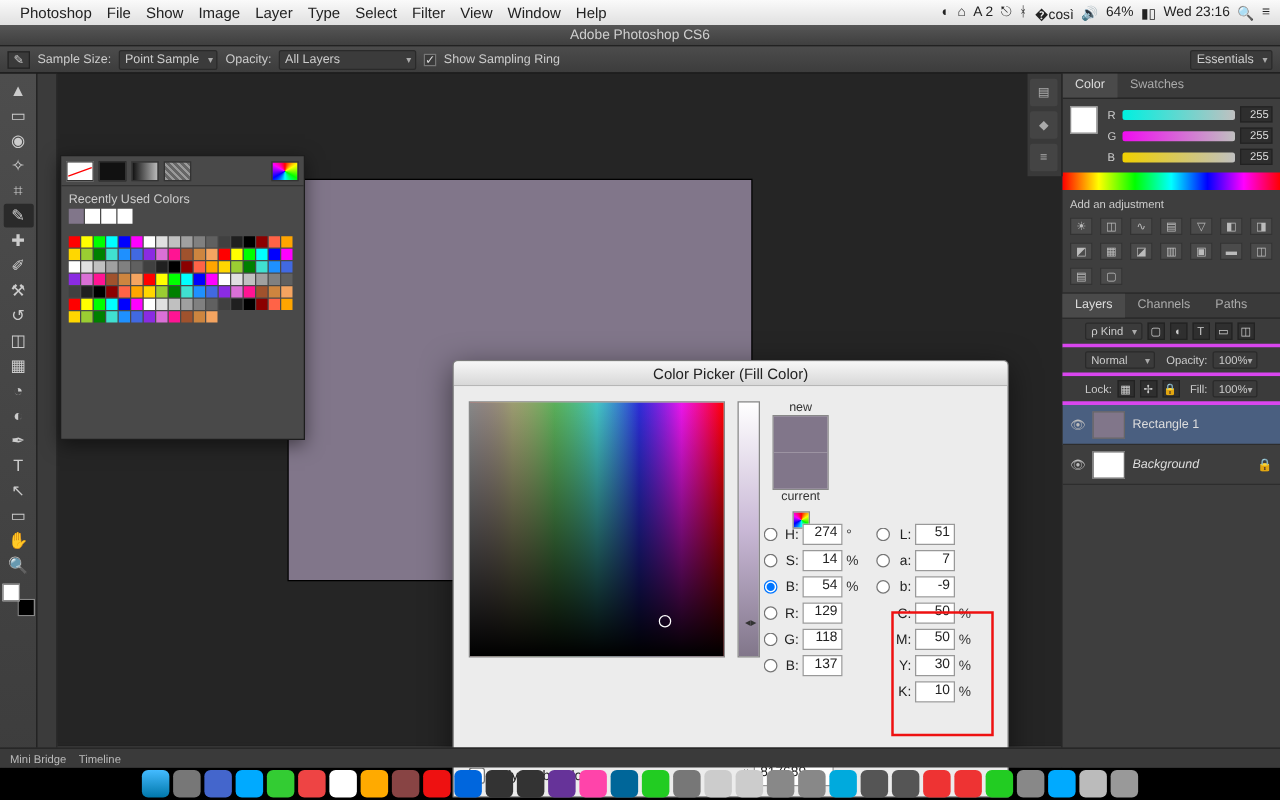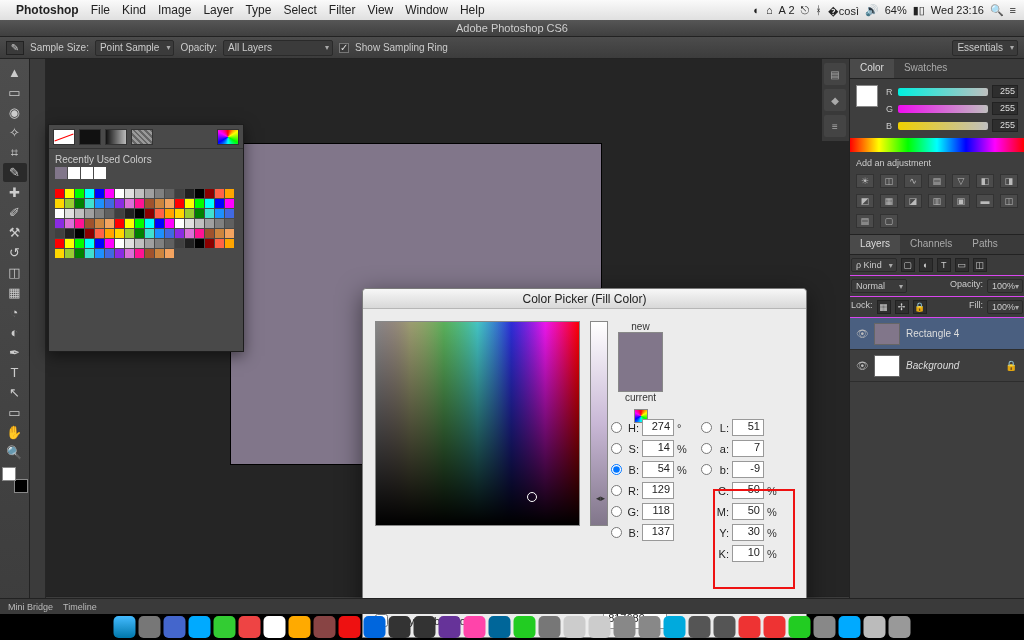--- a/index.html
+++ b/index.html
@@ -2,21 +2,21 @@
 <html><head>
 <meta charset="utf-8">
 <style>
   * { margin:0; padding:0; box-sizing:border-box; font-family: "Lucida Grande", Helvetica, Arial, sans-serif; }
   body { width:1024px; height:640px; overflow:hidden; background:#000; font-size:10px; }
 
   
   .mac-bar { height:20px; background:linear-gradient(#fafafa,#e0e0e0); display:flex; align-items:center; padding:0 8px; color:#222; font-size:12px; }
   .mac-bar .apple { font-size:14px; margin-right:8px; }
   .mac-bar .menus { display:flex; gap:12px; }
-  .mac-bar .menus span:first-child { font-weight:bold; }
+  .mac-bar .menus span:first-child { font-weight:normal; }
   .mac-bar .right { margin-left:auto; display:flex; gap:6px; align-items:center; font-size:11px; }
 
   
   .app-title { height:17px; background:linear-gradient(#565656,#3f3f3f); color:#cfcfcf; text-align:center; font-size:11px; line-height:17px; border-bottom:1px solid #222;}
 
   
   .options-bar { height:22px; background:linear-gradient(#4c4c4c,#3c3c3c); border-bottom:1px solid #232323; display:flex; align-items:center; padding:0 6px; color:#ccc; font-size:10px; gap:6px; }
   .opt-select { background:#3b3b3b; border:1px solid #2a2a2a; color:#ccc; height:16px; padding:0 14px 0 4px; font-size:10px; border-radius:2px; display:inline-flex; align-items:center; position:relative;}
   .opt-select::after { content:"▾"; position:absolute; right:3px; font-size:8px; color:#aaa;}
   .options-bar .chk { width:10px; height:10px; border:1px solid #777; background:#3a3a3a; display:inline-block; position:relative;}
@@ -67,21 +67,21 @@
   .srow .track.g { background:linear-gradient(90deg,#f00cf0,#c0c0c0);}
   .srow .track.b { background:linear-gradient(90deg,#f0d000,#c0c0c0);}
   .srow .val { width:26px; height:13px; background:#2e2e2e; border:1px solid #222; font-size:9px; text-align:right; padding-right:2px; color:#ddd;}
   .spectrum { height:14px; background:linear-gradient(90deg,red,#ff0,lime,cyan,blue,magenta,red);}
 
   .adjust-panel { padding:6px; font-size:9px;}
   .adjust-icons { display:flex; flex-wrap:wrap; gap:6px; margin-top:6px;}
   .adjust-icons span { width:18px; height:14px; background:#4b4b4b; border:1px solid #333; display:flex; align-items:center; justify-content:center; color:#bbb; font-size:9px;}
 
   .layers-panel { flex:1; display:flex; flex-direction:column; border-top:1px solid #222;}
-  .lp-controls { display:flex; gap:4px; padding:3px 1px; font-size:9px; background:#3b3b3b; border-bottom:1px solid #d946ef;}
+  .lp-controls { display:flex; align-items:center; gap:4px; padding:3px 18px; font-size:9px; background:#3b3b3b; border-bottom:3px solid #d946ef;}
   .lp-controls select,.lp-controls .mini { background:#2f2f2f; border:1px solid #222; color:#ccc; font-size:9px; height:14px;}
   .lp-controls .mini { width:14px; text-align:center; line-height:12px;}
   .layer-rows { flex:1; overflow:hidden;}
   .layer-row { display:flex; align-items:center; height:32px; padding:0 6px; gap:6px; border-bottom:1px solid #2d2d2d;}
   .layer-row.sel { background:#4a5f80;}
   .layer-row .eye { width:12px; color:#bbb; font-size:10px;}
   .layer-row .thumb { width:26px; height:22px; border:1px solid #666;}
   .layer-row .name { font-size:10px; color:#ddd;}
   .layer-row .name.italic { font-style:italic;}
   .lock { margin-left:auto; font-size:10px; color:#aaa;}
@@ -133,21 +133,21 @@
   .dock span { width:22px; height:22px; border-radius:5px; background:linear-gradient(#78a,#457); display:inline-block;}
 </style>
 </head>
 <body>
 
 <div class="mac-bar">
   <span class="apple"></span>
   <div class="menus">
     <span>Photoshop</span>
     <span>File</span>
-    <span>Kind</span>
+    <span>Show</span>
     <span>Image</span>
     <span>Layer</span>
     <span>Type</span>
     <span>Select</span>
     <span>Filter</span>
     <span>View</span>
     <span>Window</span>
     <span>Help</span>
   </div>
   <div class="right">
@@ -299,21 +299,21 @@
         <span class="mini">▦</span>
         <span class="mini">✢</span>
         <span class="mini">🔒</span>
         <span style="margin-left:auto">Fill:</span>
         <span class="opt-select" style="width:36px;height:14px;font-size:9px">100%</span>
       </div>
       <div class="layer-rows" id="layer-rows">
           <div class="layer-row sel">
             <span class="eye">👁</span>
             <span class="thumb" style="background:#81768a"></span>
-            <span class="name">Rectangle 4</span>
+            <span class="name">Rectangle 1</span>
           </div>
           <div class="layer-row">
             <span class="eye">👁</span>
             <span class="thumb" style="background:#ffffff"></span>
             <span class="name italic">Background</span>
             <span class="lock">🔒</span>
           </div>
         </div>
     </div>
   </div>

